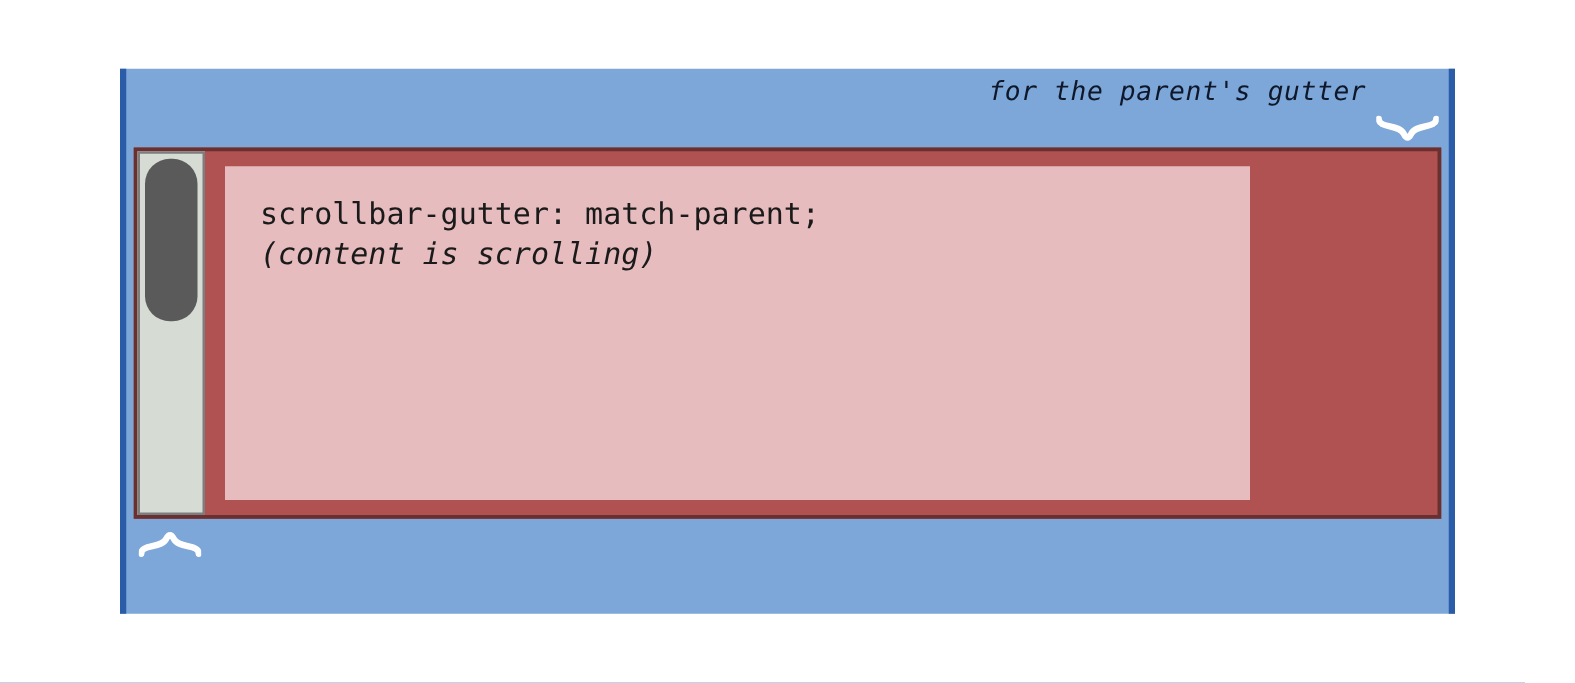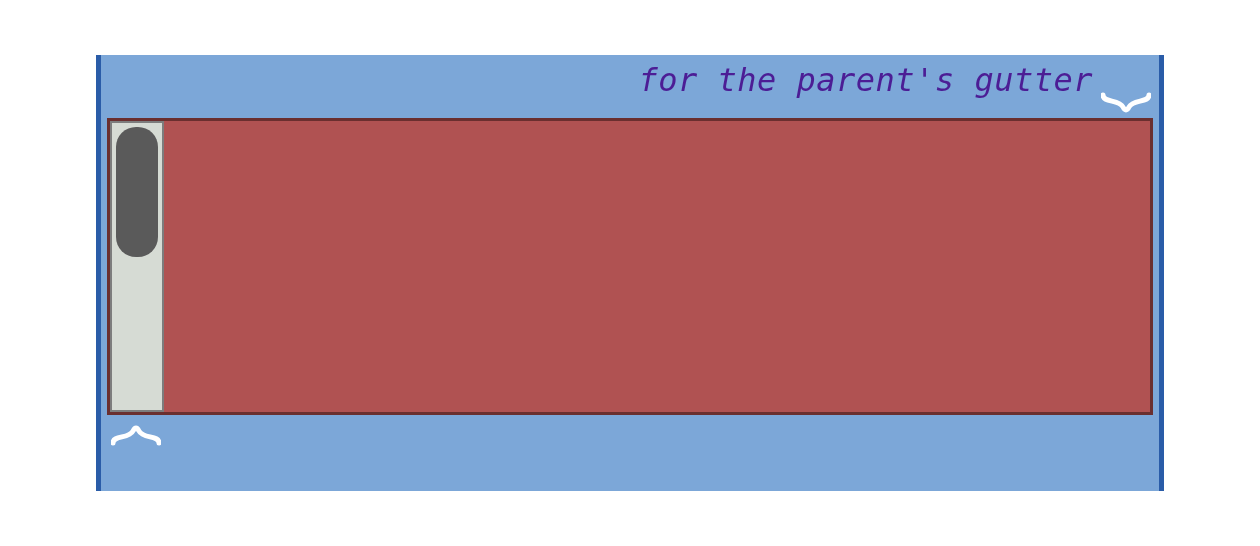--- a/index.html
+++ b/index.html
@@ -21,23 +21,23 @@
     position: absolute;
     inset: 0;
     background: #7ca7d8;
     border-left: 5px solid #2a5ca8;
     border-right: 5px solid #2a5ca8;
   }
   .top-label {
     position: absolute;
     top: 6px;
     right: 66px;
-    color: #4c1d95;
+    color: #0f172a;
     font-style: italic;
-    font-size: 32px;
+    font-size: 21px;
     letter-spacing: 0.5px;
   }
   .top-brace {
     position: absolute;
     top: 36px;
     right: 8px;
     width: 50px;
     height: 28px;
     color: #ffffff;
   }
@@ -117,20 +117,24 @@
         <path d="M2 4 C2 12, 18 8, 22 16 C24 20, 26 20, 28 16 C32 8, 48 12, 48 4" fill="none" stroke="#ffffff" stroke-width="5" stroke-linecap="round"></path>
       </svg>
     </div>
 
     <div class="child">
 
       <div class="scrollbar-track">
         <div class="scrollbar-thumb"></div>
       </div>
 
+      <div class="inner-content">
+        <div class="code-line">scrollbar-gutter: match-parent;</div>
+        <div class="code-line italic-line">(content is scrolling)</div>
+      </div>
 
     </div>
 
     <div class="bottom-brace">
       <svg viewBox="0 0 50 28" width="50" height="28">
         <path d="M2 24 C2 16, 18 20, 22 12 C24 8, 26 8, 28 12 C32 20, 48 16, 48 24" fill="none" stroke="#ffffff" stroke-width="5" stroke-linecap="round"></path>
       </svg>
     </div>
 
 

